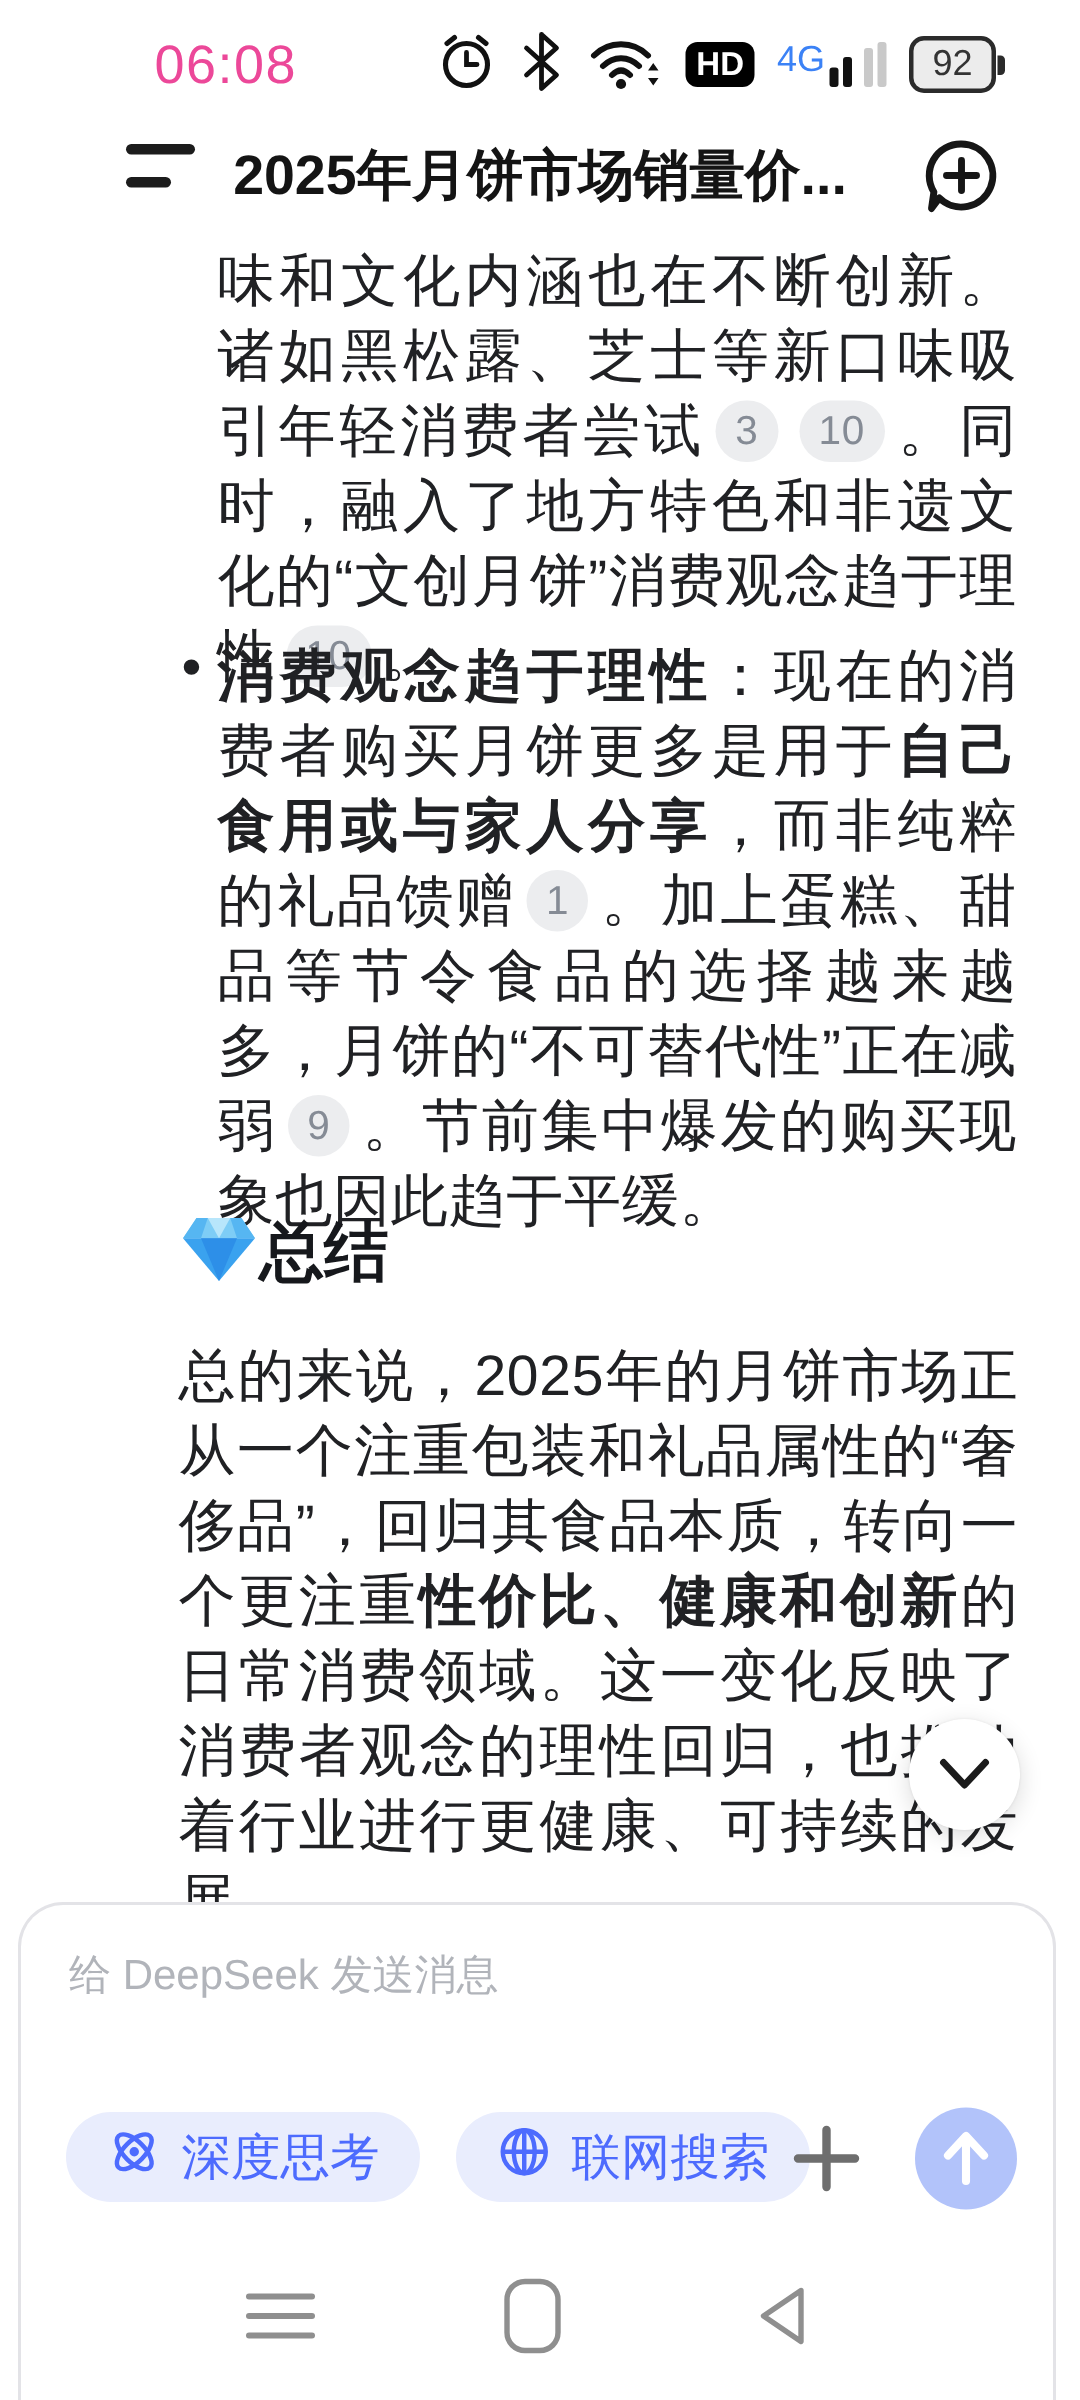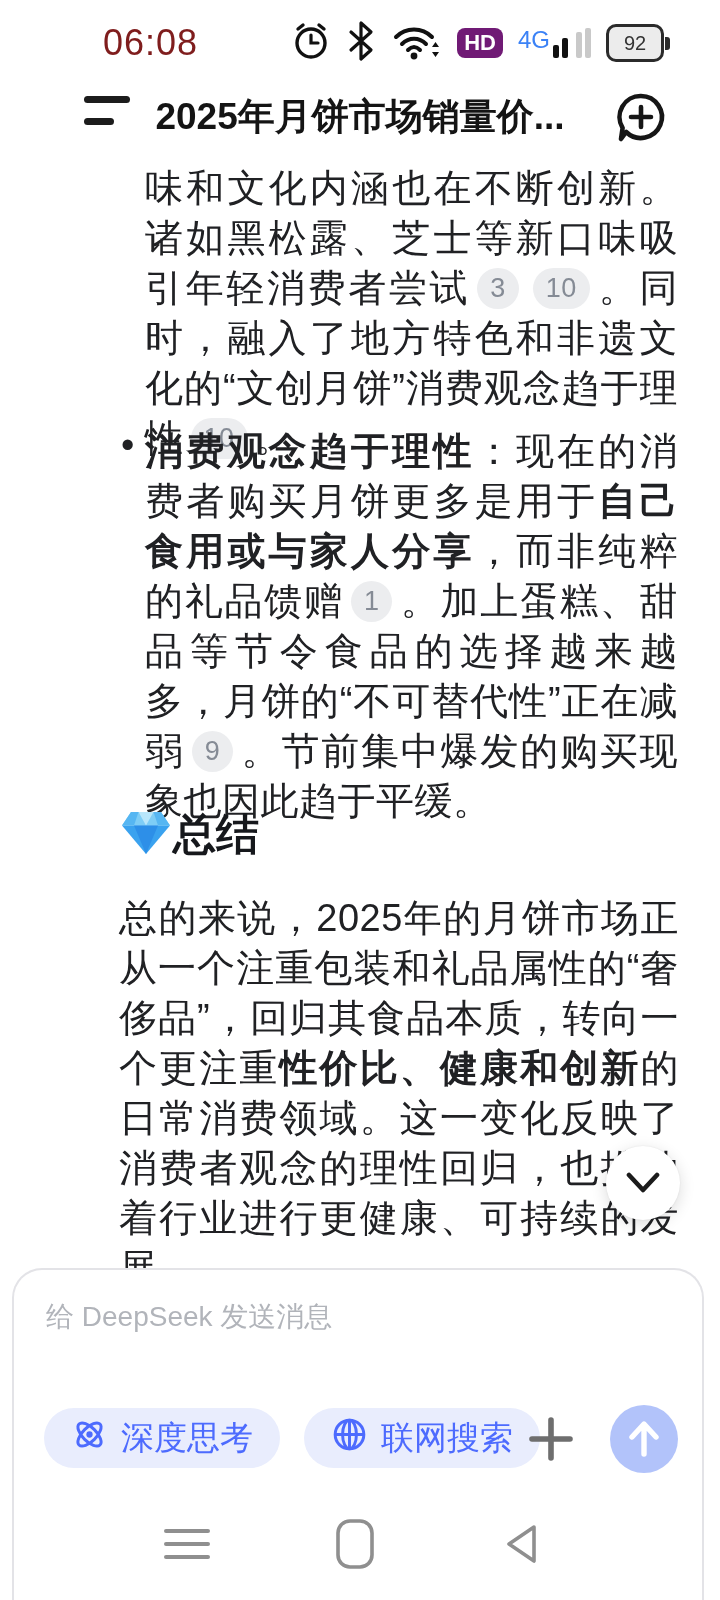--- a/index.html
+++ b/index.html
@@ -3,31 +3,31 @@
 <meta charset="utf-8">
 <style>
   html,body{margin:0;padding:0;}
   body{
     width:720px;height:1600px;position:relative;overflow:hidden;
     background:#ffffff;color:#202124;
     font-family:"Liberation Sans","DejaVu Sans",sans-serif;
   }
   
   .statusbar{position:absolute;top:0;left:0;right:0;height:80px;}
-  .sb-time{position:absolute;left:103px;top:22px;font-size:36px;color:#7f1d1d;letter-spacing:1px;}
+  .sb-time{position:absolute;left:103px;top:22px;font-size:36px;color:#ec4899;letter-spacing:1px;}
   .sb-icons{position:absolute;right:50px;top:20px;height:46px;display:flex;align-items:center;gap:15px;}
-  .hd-badge{background:#701a75;color:#fff;border-radius:8px;font-size:22px;font-weight:bold;
+  .hd-badge{background:#000000;color:#fff;border-radius:8px;font-size:22px;font-weight:bold;
     padding:4px 7px;line-height:1;letter-spacing:0;}
   .net{display:flex;align-items:flex-end;gap:3px;}
   .net .lbl{font-size:24px;color:#3b82f6;font-weight:500;line-height:1;margin-right:0;align-self:flex-start;}
   .bar{width:6px;border-radius:2px;background:#111;display:inline-block;}
   .bar.dim{background:#c9c9c9;}
   .battery{position:relative;display:flex;align-items:center;}
   .batt-body{width:52px;height:32px;border:3px solid #2b2b2b;border-radius:10px;background:#ececec;
-    display:flex;align-items:center;justify-content:center;font-size:20px;color:#333;}
+    display:flex;align-items:center;justify-content:center;font-size:24px;color:#333;}
   .batt-nub{width:5px;height:13px;background:#2b2b2b;border-radius:0 3px 3px 0;margin-left:1px;}
   
   .header{position:absolute;top:88px;left:0;right:0;height:60px;}
   .menu-btn{position:absolute;left:84px;top:8px;width:48px;height:40px;cursor:pointer;}
   .menu-btn i{display:block;height:7px;border-radius:4px;background:#1c1c1c;}
   .menu-btn i.l1{width:46px;margin-bottom:15px;}
   .menu-btn i.l2{width:30px;}
   .header-title{position:absolute;left:120px;right:120px;top:0;text-align:center;
     font-size:37px;font-weight:600;color:#141414;white-space:nowrap;overflow:hidden;line-height:58px;}
   .newchat-btn{position:absolute;right:50px;top:0;width:58px;height:58px;cursor:pointer;}

